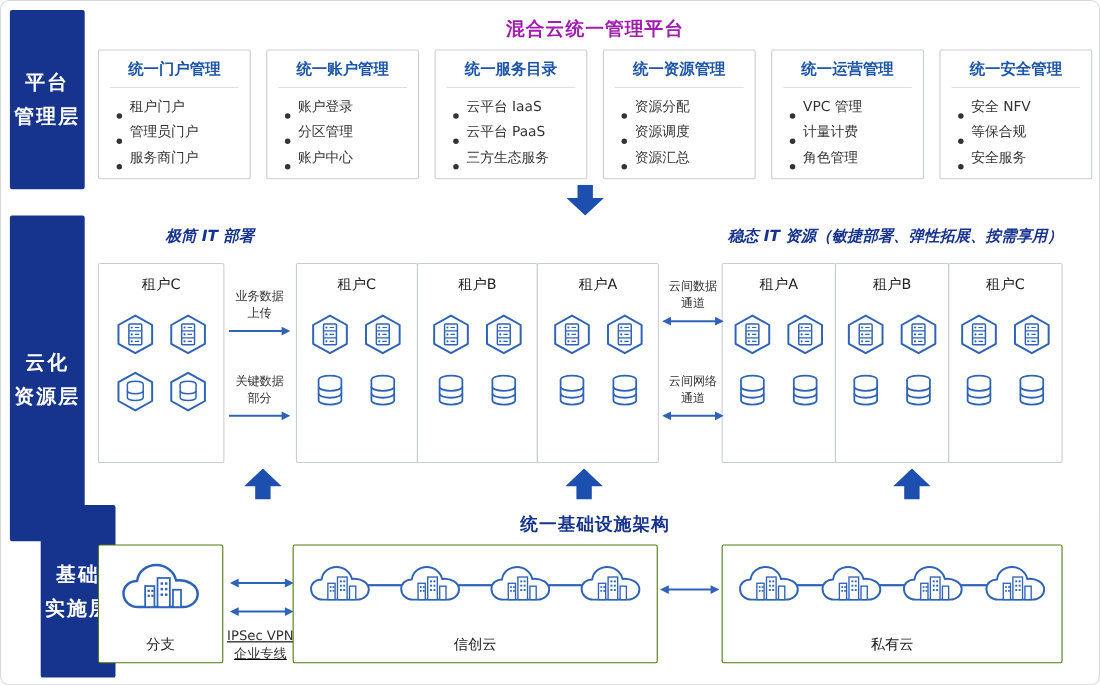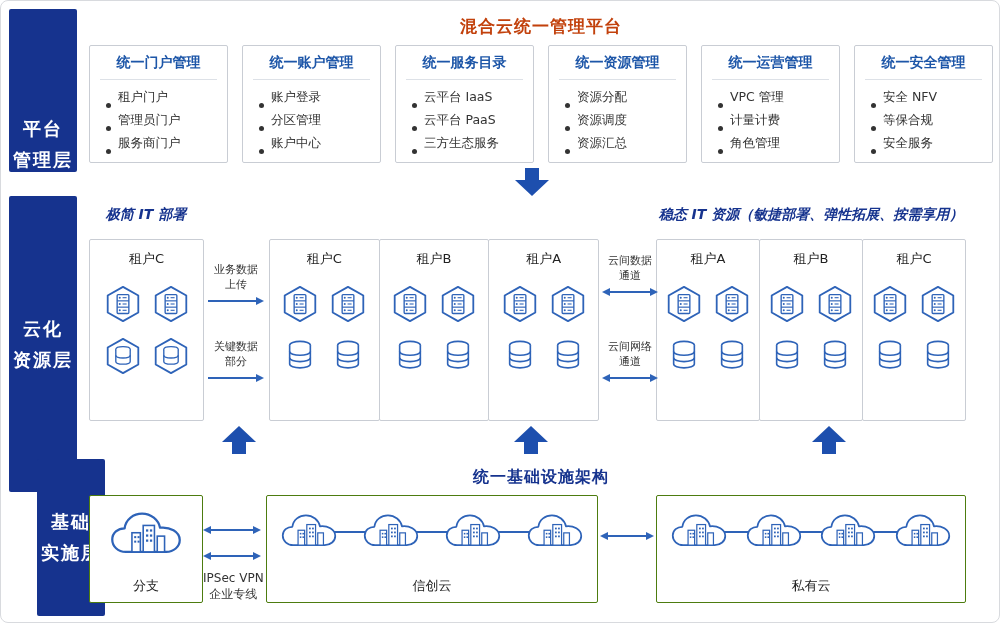--- a/index.html
+++ b/index.html
@@ -6,46 +6,46 @@
   html,body { background:#ffffff; }
   body { font-family:"DejaVu Sans","Liberation Sans",sans-serif; }
 
   .canvas { position:relative; width:1000px; height:623px; background:#fff;
             border:1px solid #d8dade; border-radius:8px; overflow:hidden; }
 
   
   .layer-label { position:absolute; left:8px; width:68px; background:#16338e; color:#fff;
                  display:flex; flex-direction:column; align-items:center; justify-content:center;
                  gap:7px; font-size:18px; font-weight:bold; letter-spacing:2px; border-radius:2px; }
-  .lab-platform { top:8px;  height:163px;justify-content:flex-end; }
+  .lab-platform { top:8px;  height:163px; }
   .lab-cloud    { top:195px; height:296px; }
   .lab-infra    { top:458px; height:157px;margin-left:28px; }
 
   
   .platform-title { position:absolute; left:88px; top:14px; width:904px; text-align:center;
-                    font-size:17px; font-weight:bold; color:#c2410c; letter-spacing:1px; }
+                    font-size:17px; font-weight:bold; color:#a21caf; letter-spacing:1px; }
   .modules { position:absolute; left:88px; top:44px; width:904px; height:118px;
              display:flex; gap:14px;border-radius:32px; }
   .module { flex:1; background:#fff; border:1px solid #c9cdd4; border-radius:2px; padding-top:8px; }
   .module-title { text-align:center; font-size:14px; font-weight:bold; color:#1d56a8; }
   .module-divider { border-top:1px solid #dde1e7; margin:7px 10px 5px 10px; }
   .module ul { list-style:none; padding:0 6px 0 16px; }
   .module li { display:flex; align-items:flex-end; gap:7px; font-size:12.5px; color:#333; line-height:23px; }
   .dot { width:5px; height:5px; border-radius:50%; background:#333; flex:0 0 auto; }
 
   
   .big-arrow { position:absolute; width:34px; height:28px; }
   .big-arrow polygon { fill:#1d4fae; }
   .arrow-down { left:514px; top:167px; }
   .up1 { left:221px; top:425px; }
   .up2 { left:513px; top:425px; }
   .up3 { left:811px; top:425px; }
 
   
-  .mid-header { position:absolute; top:205px; text-align:center; font-size:14px; font-weight:bold;
+  .mid-header { position:absolute; top:205px; text-align:right; font-size:14px; font-weight:bold;
                 font-style:italic; color:#16338e; }
   .h-left  { left:60px;  width:170px; }
   .h-mid   { left:268px; width:330px; }
   .h-right { left:655px; width:310px; }
 
   .tenant { background:#fff; border:1px solid #c9cdd4; border-radius:2px; position:relative; }
   .tenant-single { position:absolute; left:88px; top:238px; width:115px; height:182px; }
   .tenant-group { position:absolute; top:238px; height:182px; display:flex; }
   .grp-mid   { left:268px; width:330px; }
   .grp-right { left:655px; width:310px; }
@@ -80,21 +80,21 @@
                  font-size:13px; color:#222; }
   .branch-cloud { position:absolute; left:50%; top:14px; transform:translateX(-50%);
                   width:72px; height:50px; }
   .cloud-row { position:absolute; left:0; top:16px; width:100%; height:40px; }
   .cloud-line { position:absolute; left:38px; right:38px; top:19px; border-top:2px solid #2e63b8; }
   .cloud-row .clouds { position:absolute; inset:0; display:flex; justify-content:space-between;
                        padding:0 14px; }
   .cloud-row svg { position:relative; z-index:1; width:56px; height:40px; }
 
   .vpn-flow { position:absolute; left:202px; top:524px; width:64px;
-              display:flex; flex-direction:column; align-items:flex-start; }
+              display:flex; flex-direction:column; align-items:flex-end;text-decoration:underline; }
   .vpn-flow svg { width:58px; height:10px; }
   .vpn-flow .gap { height:16px; }
   .vpn-flow line { stroke:#2e63b8; stroke-width:1.8; }
   .vpn-flow polygon { fill:#2e63b8; }
   .vpn-label { margin-top:9px; font-size:12px; line-height:16px; color:#333; text-align:center; }
 
   .conn-right { position:absolute; left:599px; top:530px; width:54px; height:10px; }
   .conn-right line { stroke:#2e63b8; stroke-width:1.8; }
   .conn-right polygon { fill:#2e63b8; }
 </style>

